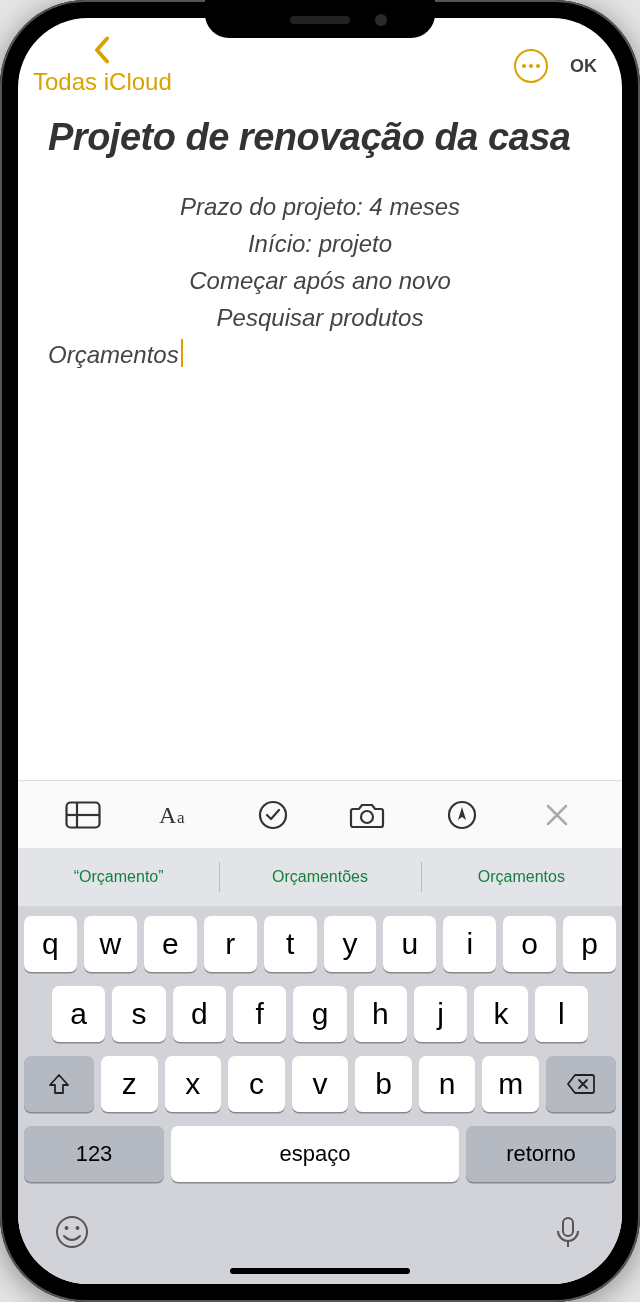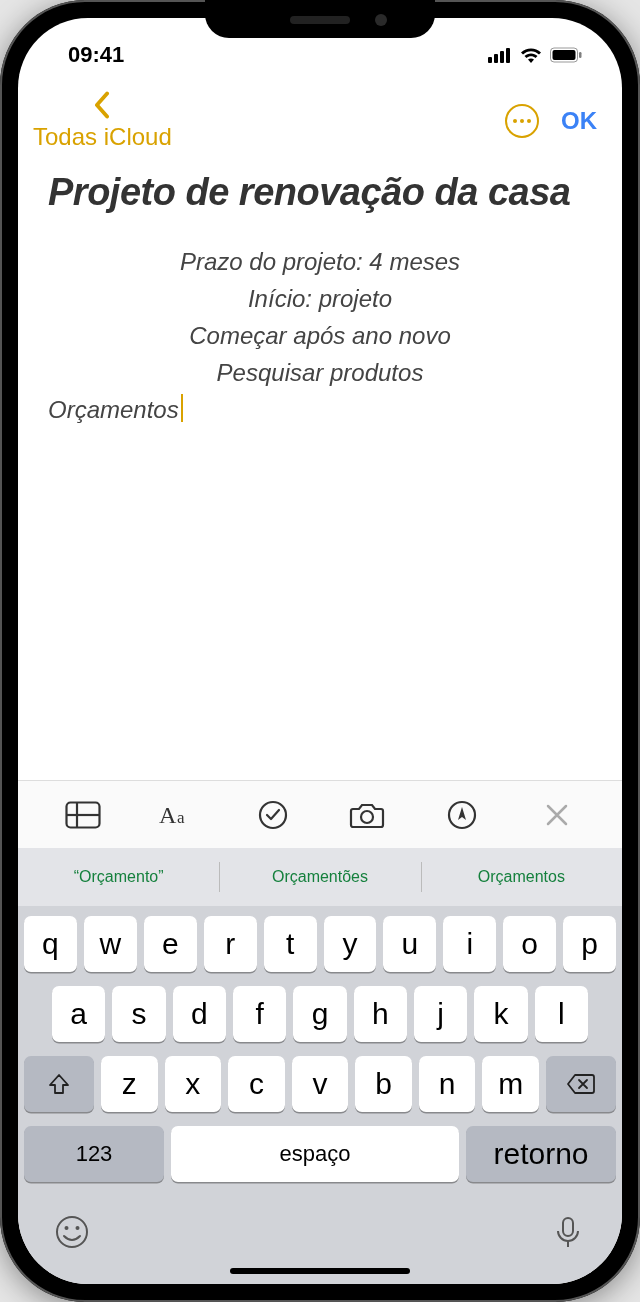--- a/index.html
+++ b/index.html
@@ -99,21 +99,21 @@
     .more-icon {
       width: 34px; height: 34px;
       border: 2.5px solid #d9a200;
       border-radius: 50%;
       display:flex; align-items:center; justify-content:center;
       color:#d9a200;
     }
     .more-icon span {
       width:4px; height:4px; background:#d9a200; border-radius:50%; margin:0 1.5px;
     }
-    .ok-btn { color:#3b82f6; font-size:24px; font-weight:600; }
+    .ok-btn { color:#404040; font-size:18px; font-weight:600; }
     .note-content {
       flex: 1;
       padding: 8px 30px;
       overflow: hidden;
       font-style: italic;
     }
     .note-title {
       font-size: 38px;
       font-weight: 700;
       color: #333;
@@ -197,21 +197,21 @@
     .key.func {
       background:#b5b9c2;
       font-size:22px;
     }
     .key.shift, .key.del {
       flex:0 0 70px;
     }
     .row2 { padding: 0 28px; }
     .key.k123 { flex:0 0 140px; font-size:22px; }
     .key.space { flex:1; font-size:22px; }
-    .key.return { flex:0 0 150px; font-size:30px; }
+    .key.return { flex:0 0 150px; font-size:22px; }
     .bottom-row {
       display:flex;
       justify-content:space-between;
       padding: 12px 36px 4px;
       align-items:center;
     }
     .bottom-row svg { width:36px; height:36px; }
     .home-indicator {
       width: 180px;
       height: 6px;
@@ -220,39 +220,20 @@
       margin: 10px auto 10px;
     }
   </style>
 </head>
 <body>
 
 <div class="phone-frame">
   <div class="notch"></div>
   <div class="screen">
 
-    <div class="status-bar">
-      <span>09:41</span>
-      <div class="status-right">
-        <svg width="24" height="16" viewBox="0 0 24 16">
-            <rect x="0" y="10" width="4" height="6" rx="1" fill="#000"></rect>
-            <rect x="6" y="7" width="4" height="9" rx="1" fill="#000"></rect>
-            <rect x="12" y="4" width="4" height="12" rx="1" fill="#000"></rect>
-            <rect x="18" y="1" width="4" height="15" rx="1" fill="#000"></rect>
-          </svg>
-        <svg width="22" height="16" viewBox="0 0 22 16">
-            <path d="M11 16 L14 12.5 C12.3 11 9.7 11 8 12.5 Z M4.5 9 C8 5.5 14 5.5 17.5 9 L15.5 11 C13 8.7 9 8.7 6.5 11 Z M1 5.5 C6.5 0 15.5 0 21 5.5 L19 7.5 C14.5 3 7.5 3 3 7.5 Z" fill="#000"></path>
-          </svg>
-        <svg width="32" height="16" viewBox="0 0 32 16">
-            <rect x="0.5" y="1" width="27" height="14" rx="3.5" stroke="#000" stroke-width="1" fill="none" opacity="0.4"></rect>
-            <rect x="2.5" y="3" width="23" height="10" rx="2" fill="#000"></rect>
-            <rect x="29" y="5" width="2.5" height="6" rx="1.2" fill="#000" opacity="0.5"></rect>
-          </svg>
-      </div>
-    </div>
 
     <div class="nav-bar">
       <div class="nav-back">
         <svg viewBox="0 0 12 22" fill="none">
             <path d="M10 2 L2 11 L10 20" stroke="#d9a200" stroke-width="3" stroke-linecap="round" stroke-linejoin="round"></path>
           </svg>
         <span>Todas iCloud</span>
       </div>
       <div class="nav-right">
         <div class="more-icon">

